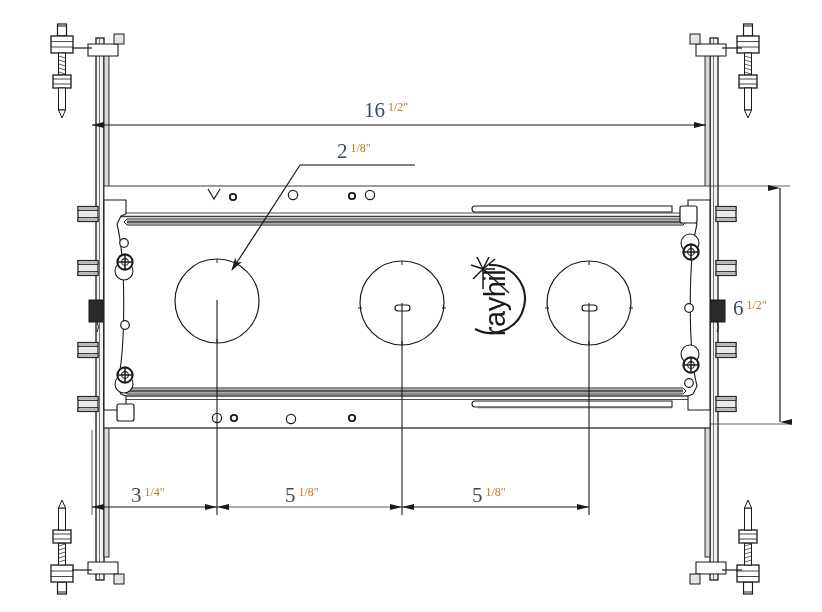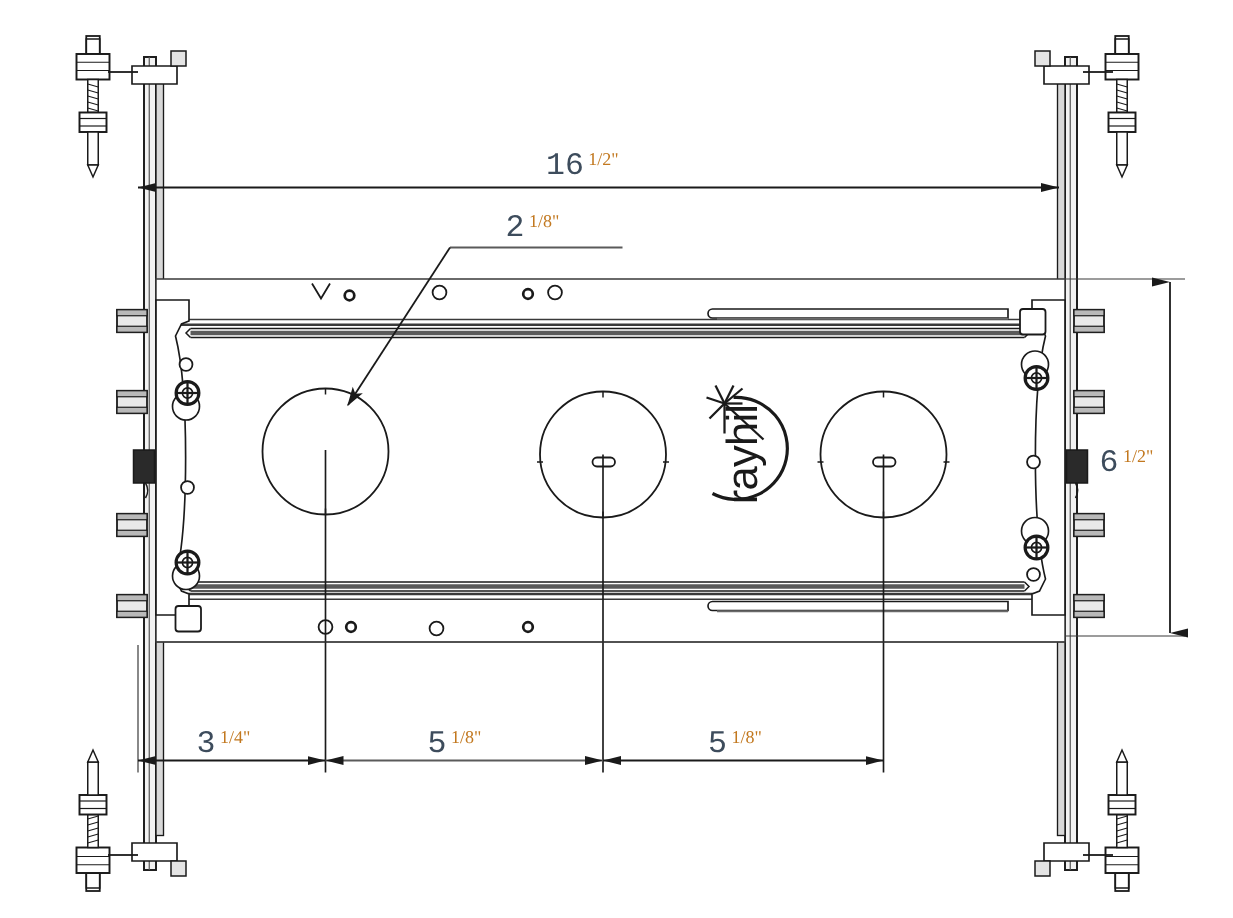--- a/index.html
+++ b/index.html
@@ -4,21 +4,21 @@
 <title>Mount Bracket Technical Drawing</title>
 <style>
   html,body{margin:0;padding:0;background:#ffffff;}
   body{width:822px;height:612px;overflow:hidden;
        font-family:"Liberation Sans", sans-serif;}
   #stage{position:relative;width:822px;height:612px;background:#fff;}
   svg#drawing{position:absolute;left:0;top:0;width:822px;height:612px;}
   .dimtext{position:absolute;white-space:nowrap;
            font-family:"Liberation Serif", serif;
            line-height:1;}
-  .dimtext .whole{font-size:21px;color:#3d4c5c;font-family:Liberation Mono, monospace;}
+  .dimtext .whole{font-size:21px;color:#3d4c5c;}
   .dimtext .frac{font-size:12px;color:#c2781f;vertical-align:super;
                  margin-left:3px;letter-spacing:0px;}
 </style>
 </head>
 <body>
 
 <div id="stage">
 
   <svg id="drawing" viewBox="0 0 822 612">
     <defs>

